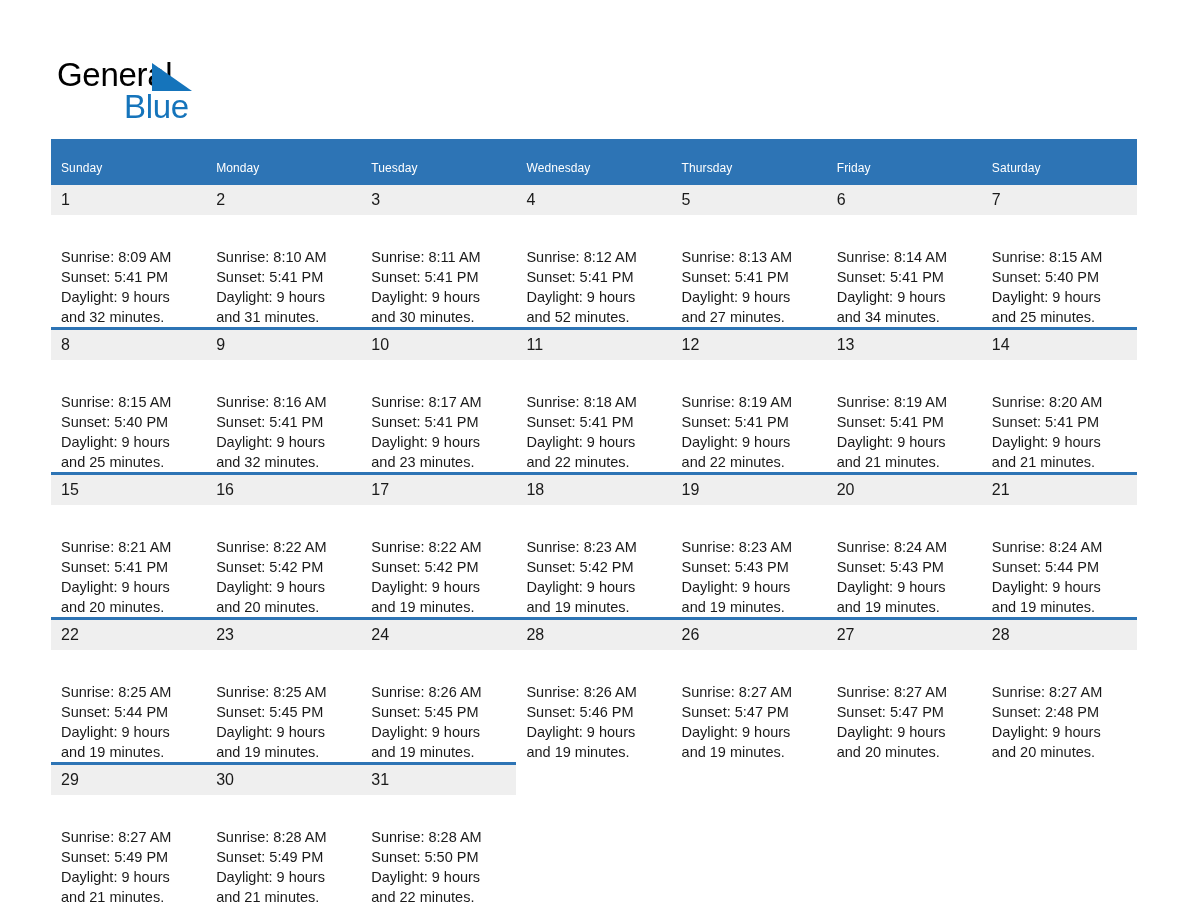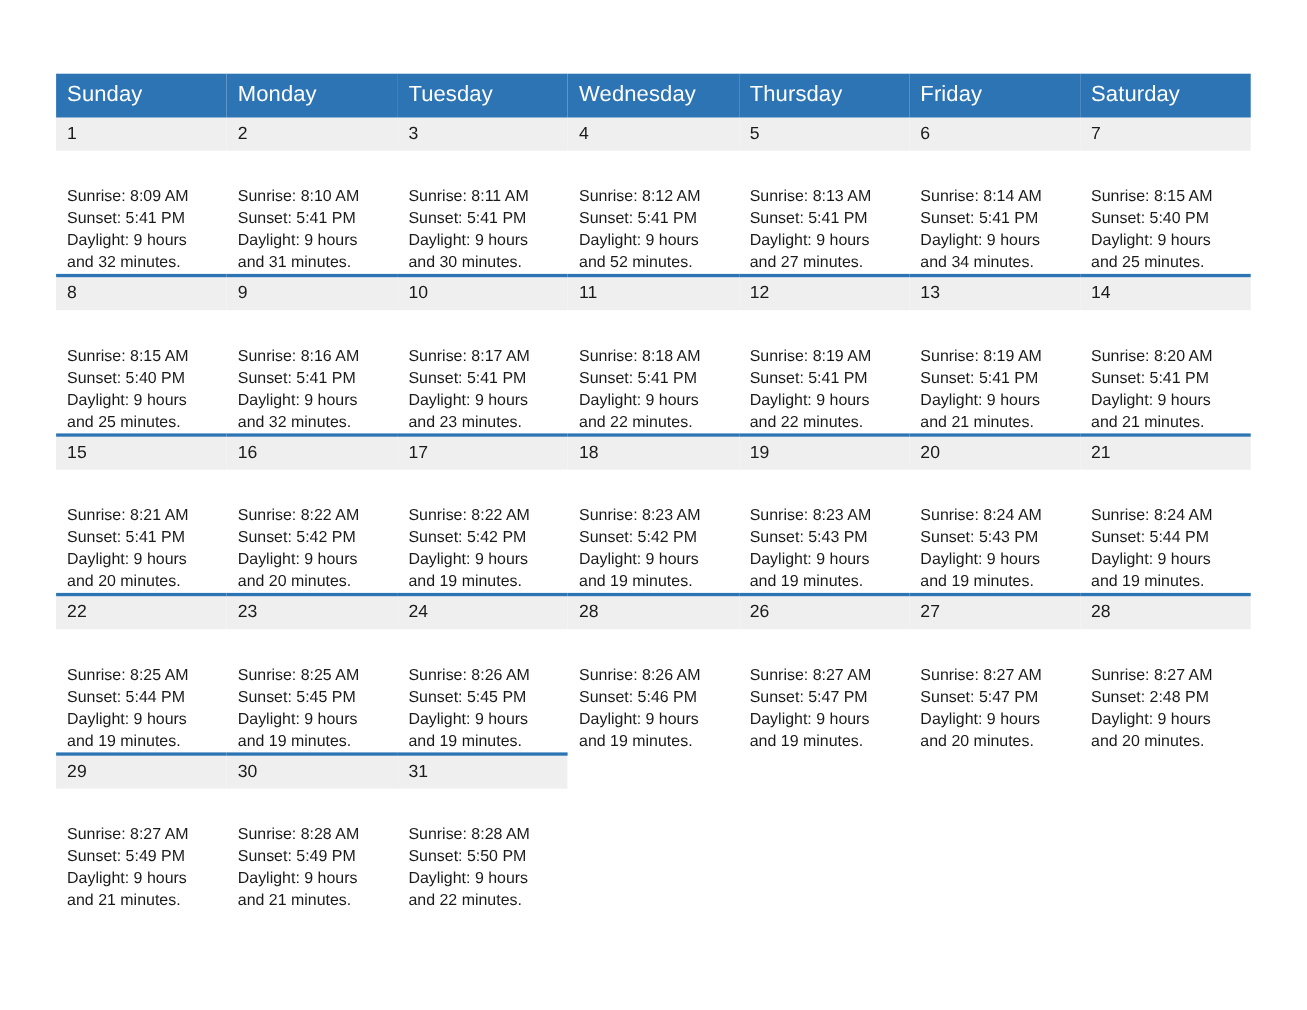--- a/index.html
+++ b/index.html
@@ -85,24 +85,24 @@
     margin: 21px 51px 0 51px;
     border-collapse: collapse;
     table-layout: fixed;
     width: 1086px;
   }
   .calendar col { width: 155.14px; }
 
   .calendar thead th {
     background: #2d74b5;
     color: #ffffff;
-    font-size: 20px;
+    font-size: 12px;
     font-weight: normal;
     text-align: left;
-    padding: 8px 0 9px 10px;
+    padding: 20px 0 9px 10px;
     height: 17px;
     letter-spacing: 0.1px;
   }
 
   .week-row td {
     vertical-align: top;
     padding: 0;
     border-top: 3px solid #2d74b5;
     height: 131px;
   }
@@ -132,20 +132,25 @@
     line-height: 20px;
     color: #1a1a1a;
     margin-top: 24px;
   }
   .day-info div { white-space: nowrap; }
 </style>
 </head>
 <body>
 
 <div class="page-header">
+  <div class="brand">
+    <span class="brand-general">General</span>
+    <span class="brand-triangle"></span>
+    <span class="brand-blue">Blue</span>
+  </div>
 </div>
 
 <table class="calendar">
   <colgroup>
     <col>
       <col>
       <col>
       <col>
       <col>
       <col>

